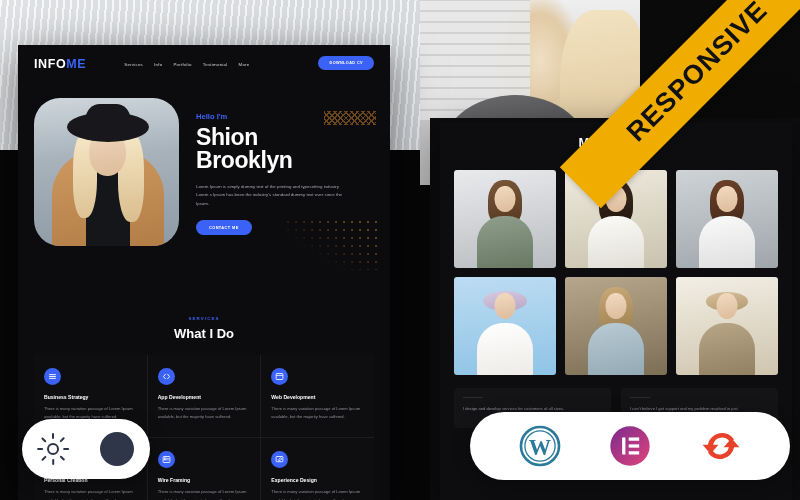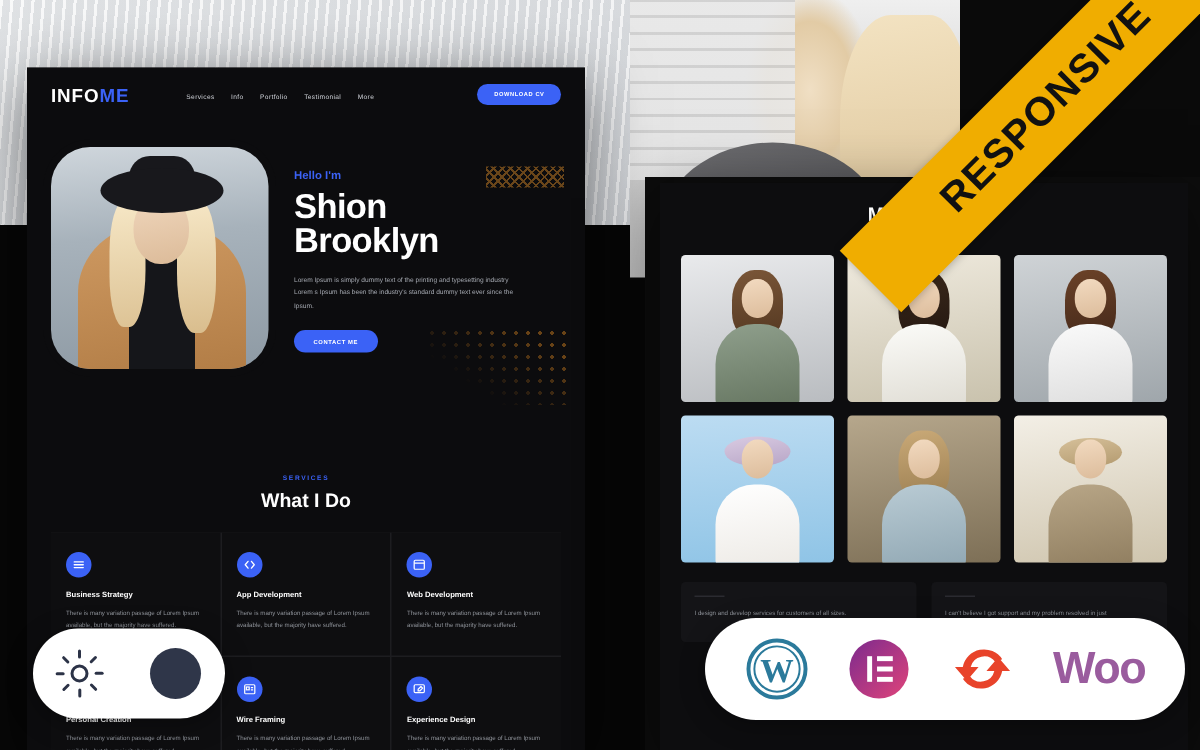--- a/index.html
+++ b/index.html
@@ -500,14 +500,13 @@
     </svg>
   </span>
 
   <span>
     <svg width="42" height="42" viewBox="0 0 64 64">
       <path d="M52 22 A22 22 0 0 0 12 30 L4 30 L16 44 L28 30 L20 30 A14 14 0 0 1 45 25 Z" fill="#e8432a"></path>
       <path d="M12 42 A22 22 0 0 0 52 34 L60 34 L48 20 L36 34 L44 34 A14 14 0 0 1 19 39 Z" fill="#e8432a"></path>
     </svg>
   </span>
 
-  <span class="woo">Woo</span>
 </div>
 
 </body></html>

